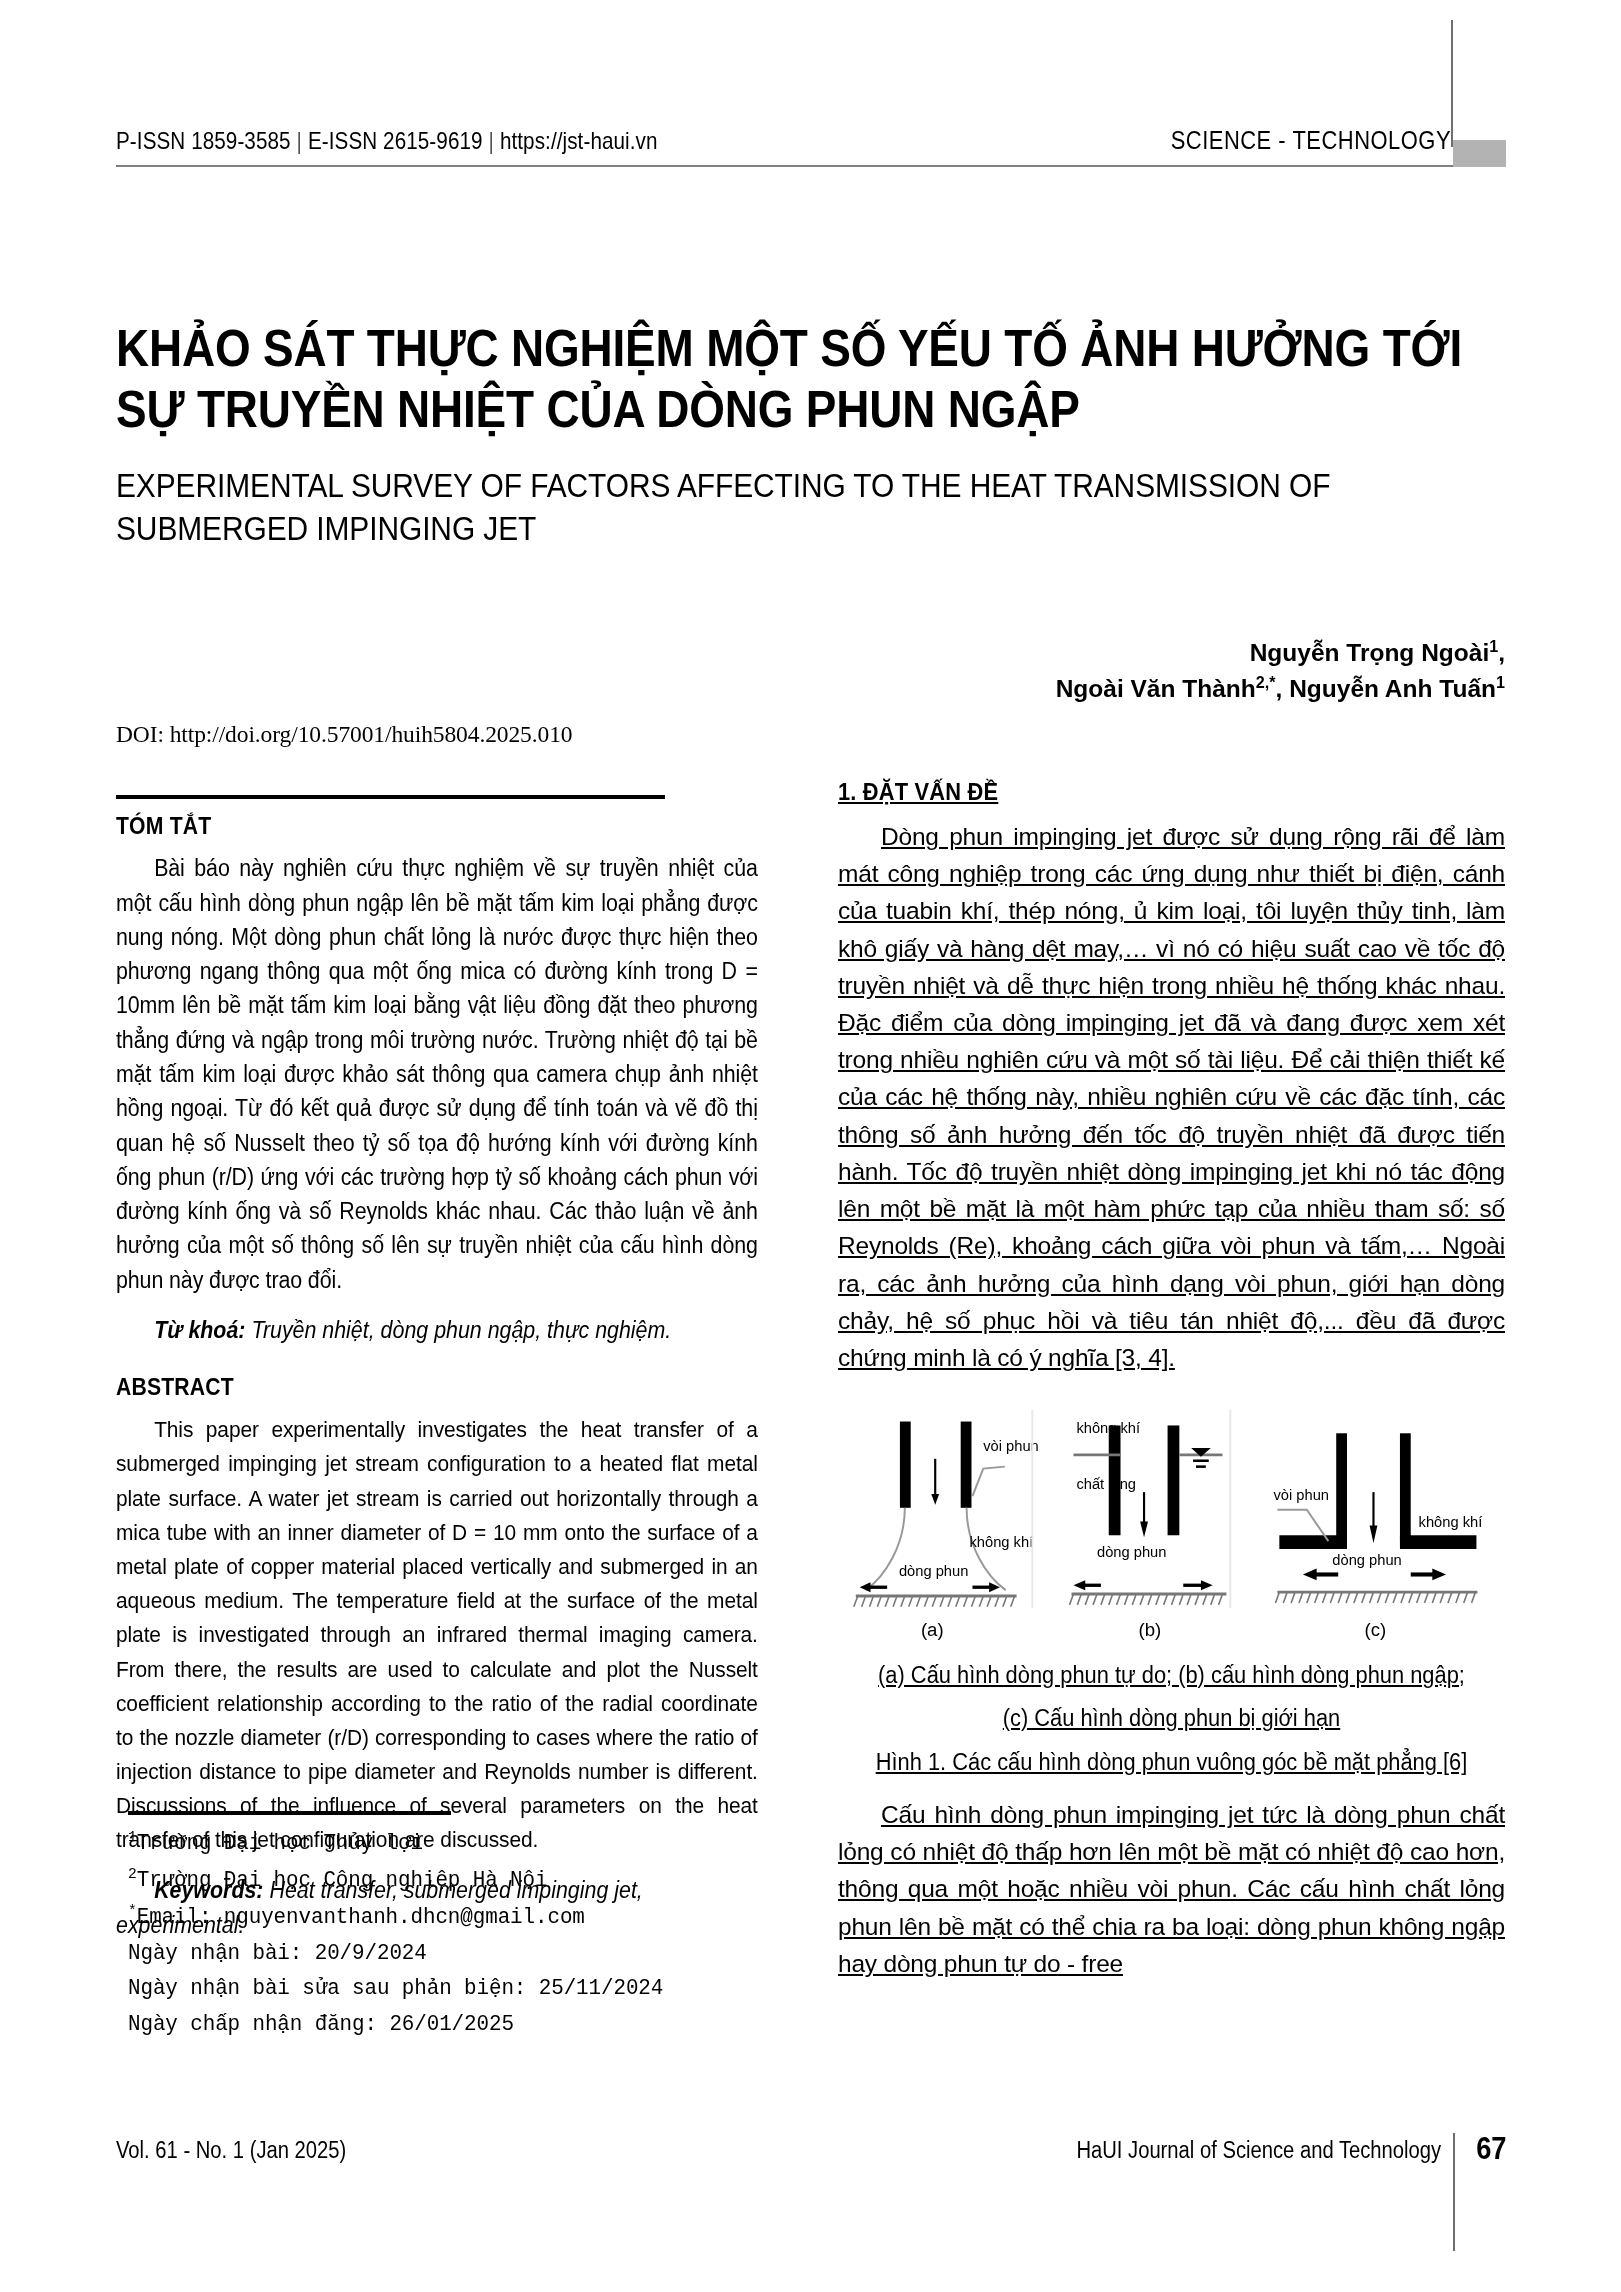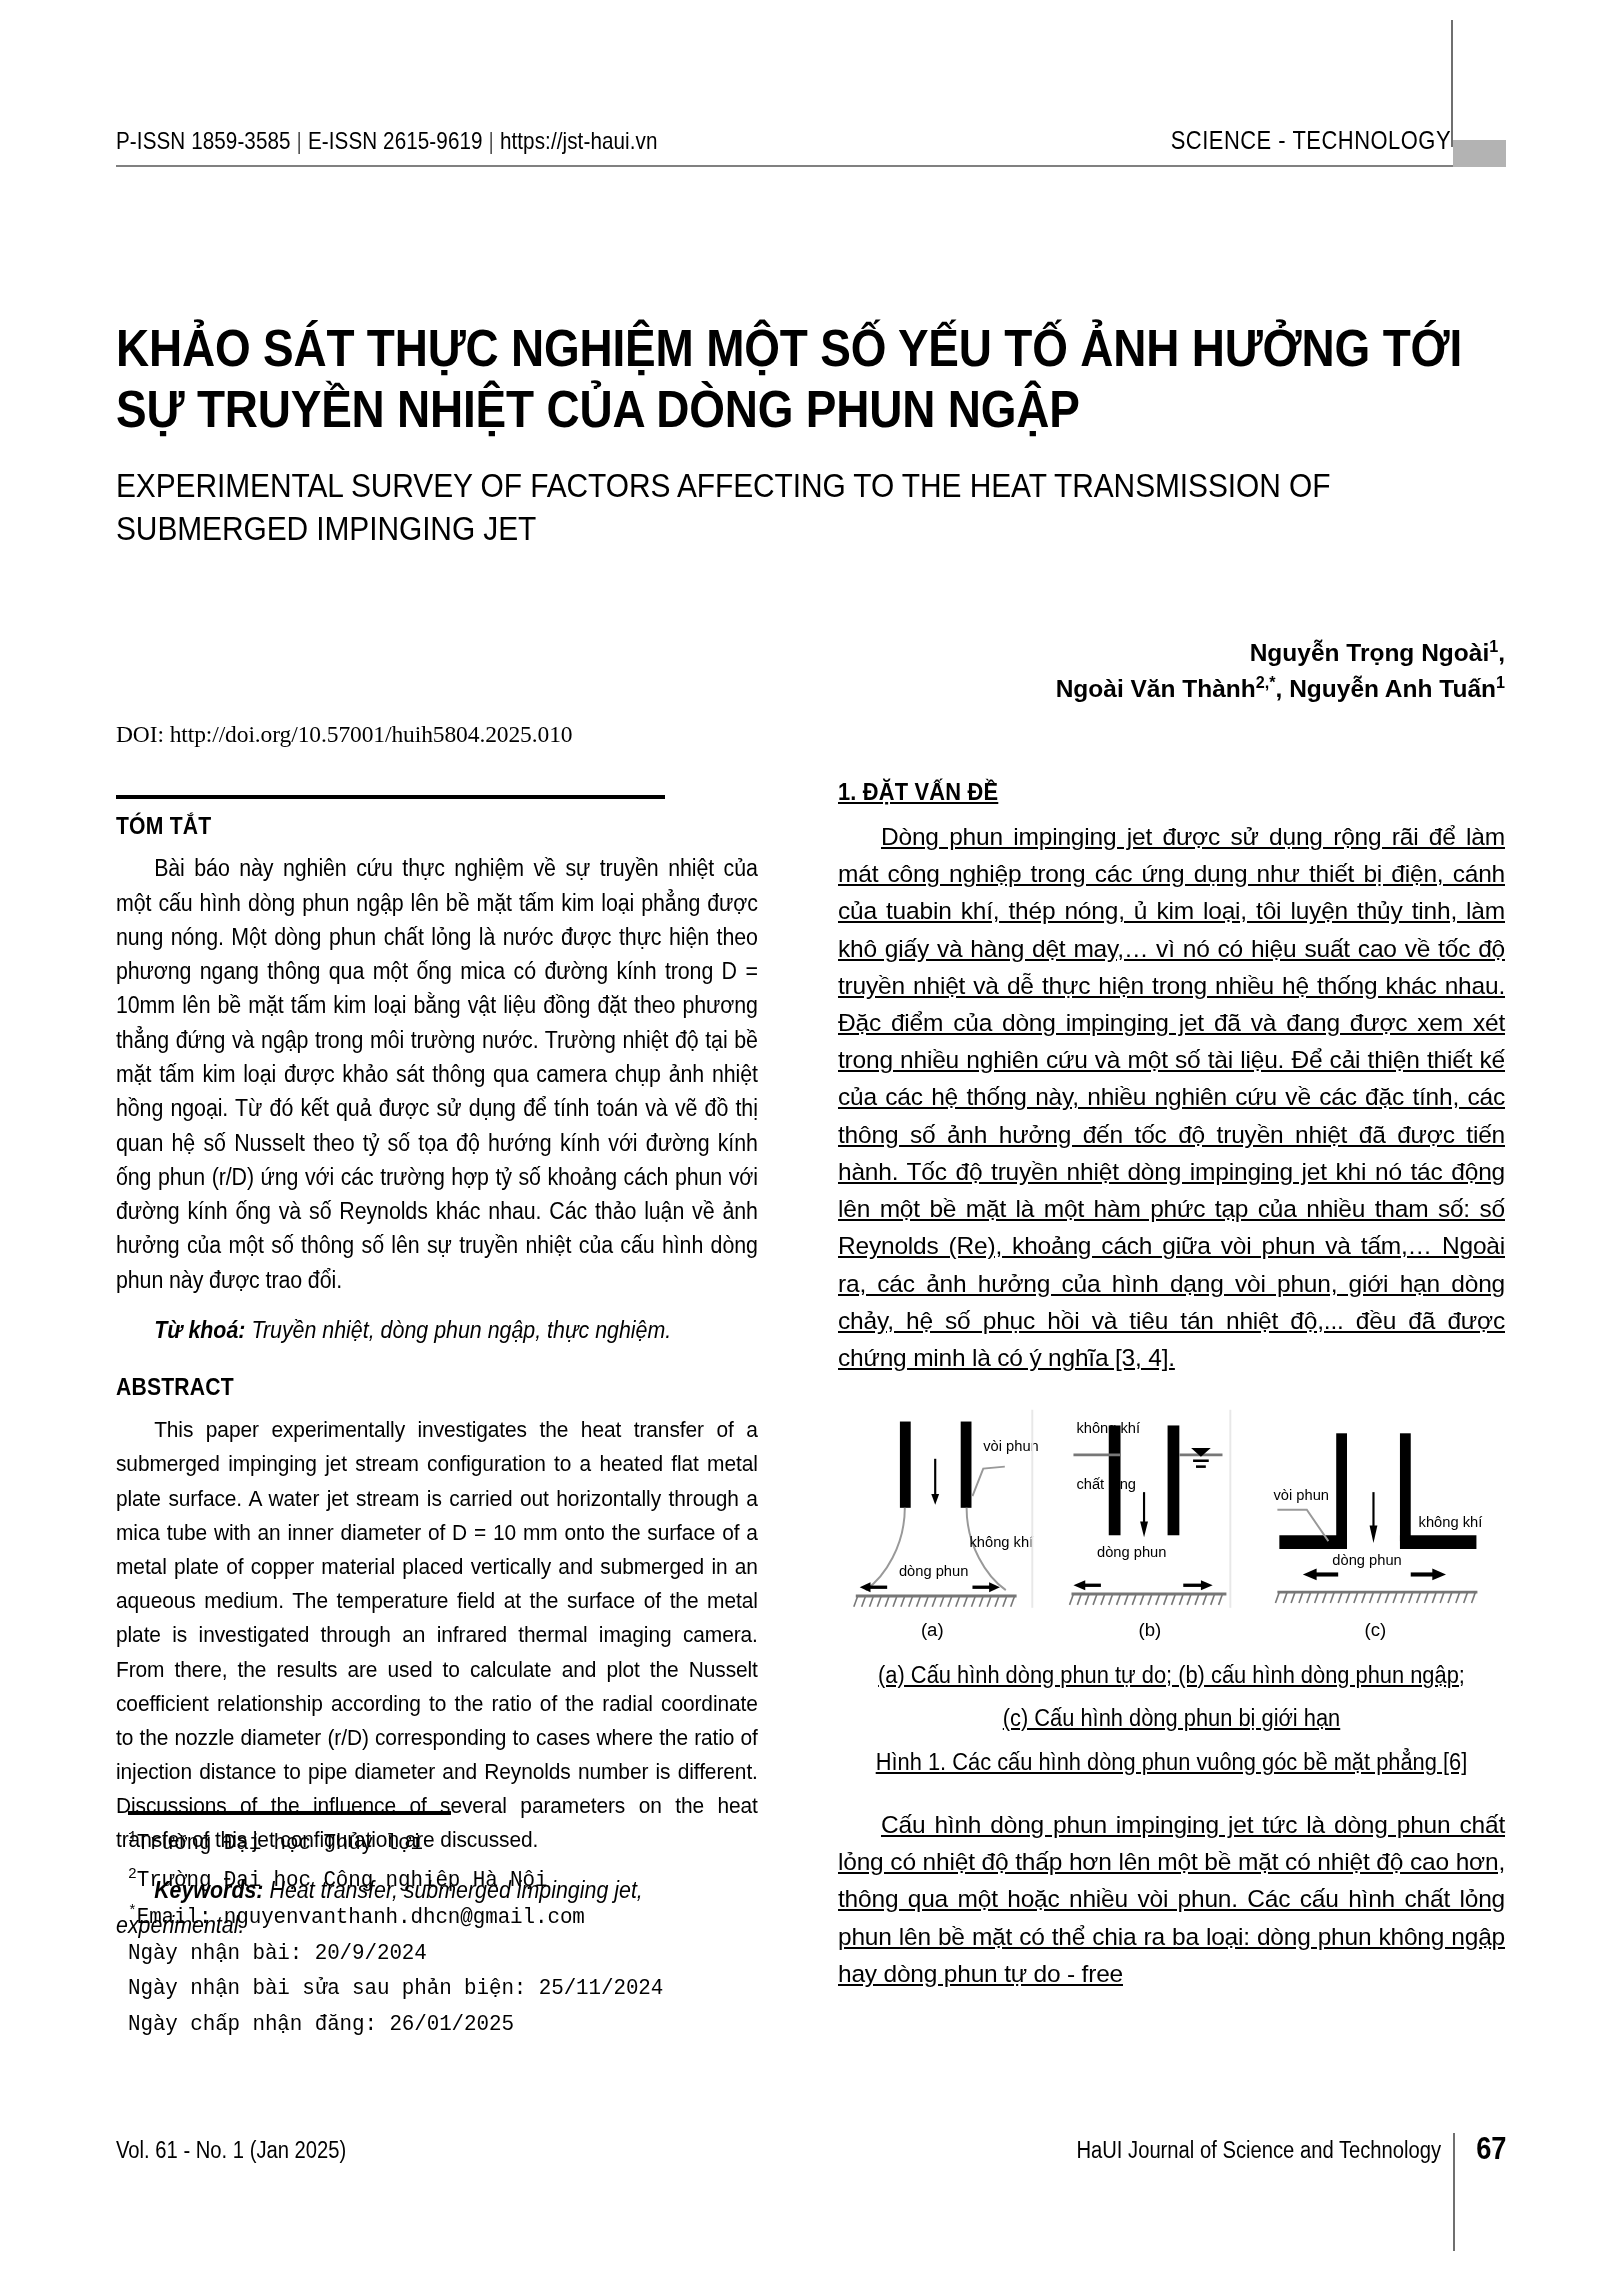--- a/index.html
+++ b/index.html
@@ -510,21 +510,21 @@
           <text x="592" y="132" font-family="Liberation Sans, sans-serif" font-size="15" fill="#000">không khí</text>
           <text x="504" y="170" font-family="Liberation Sans, sans-serif" font-size="15" fill="#000">dòng phun</text>
           <text x="548" y="243" font-family="Liberation Sans, sans-serif" font-size="19" fill="#000" text-anchor="middle">(c)</text>
         </g>
       </svg>
       <div class="fig-sub">(a) Cấu hình dòng phun tự do; (b) cấu hình dòng phun ngập;</div>
       <div class="fig-sub">(c) Cấu hình dòng phun bị giới hạn</div>
       <div class="fig-cap">Hình 1. Các cấu hình dòng phun vuông góc bề mặt phẳng [6]</div>
     </div>
 
-    <p class="p-right" style="margin-top:30px;">Cấu hình dòng phun impinging jet tức là dòng phun chất lỏng có nhiệt độ thấp hơn lên một bề mặt có nhiệt độ cao hơn, thông qua một hoặc nhiều vòi phun. Các cấu hình chất lỏng phun lên bề mặt có thể chia ra ba loại: dòng phun không ngập hay dòng phun tự do - free</p>
+    <p class="p-right" style="margin-top:20px;">Cấu hình dòng phun impinging jet tức là dòng phun chất lỏng có nhiệt độ thấp hơn lên một bề mặt có nhiệt độ cao hơn, thông qua một hoặc nhiều vòi phun. Các cấu hình chất lỏng phun lên bề mặt có thể chia ra ba loại: dòng phun không ngập hay dòng phun tự do - free</p>
   </div>
 
   <div class="footer">
     <div class="vol">Vol. 61 - No. 1 (Jan 2025)</div>
     <div class="jname">HaUI Journal of Science and Technology</div>
     <div class="pageno">67</div>
     <div class="vline-bottom"></div>
   </div>
 
 </div>

